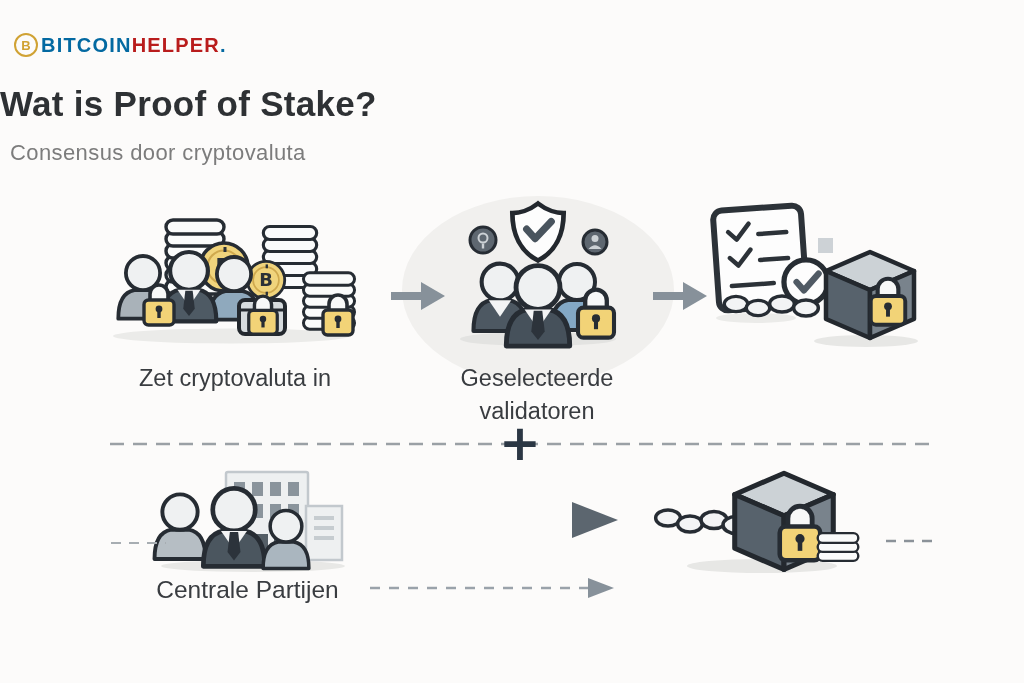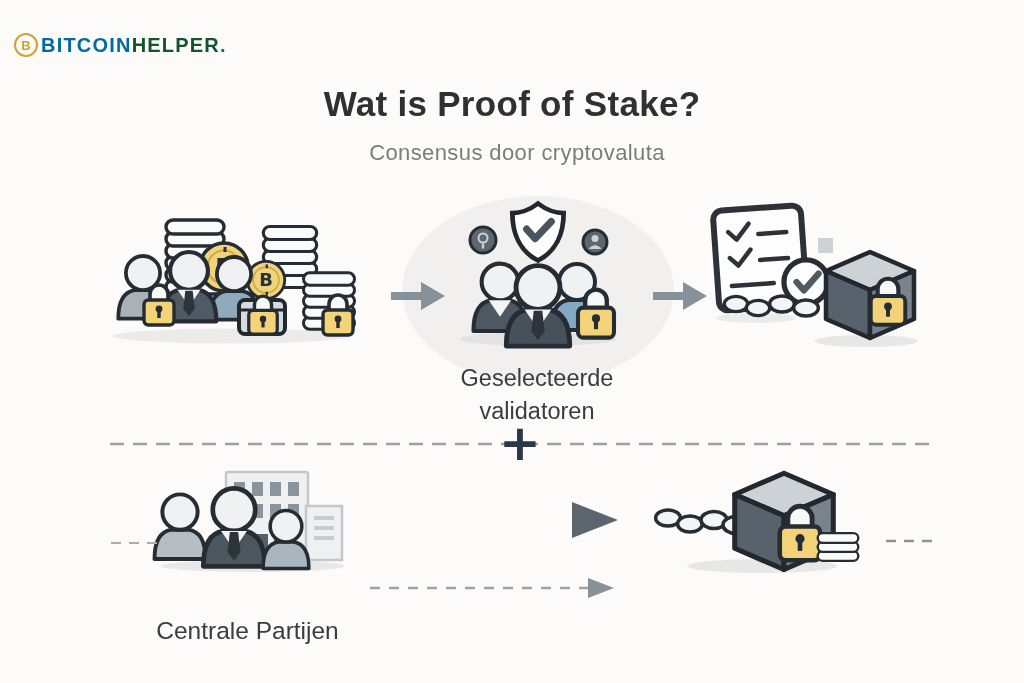--- a/index.html
+++ b/index.html
@@ -5,37 +5,37 @@
   html,body{margin:0;padding:0;background:#e9e9e9;}
   .canvas{position:relative;width:1024px;height:683px;background:#fcfbfa;overflow:hidden;
           font-family:"Liberation Sans",sans-serif;color:#36393d;}
   
   .logo{position:absolute;left:14px;top:33px;display:flex;align-items:center;
         font-weight:bold;font-size:20px;letter-spacing:1.2px;}
   .logo .bsym{width:20px;height:20px;border:2.5px solid #d0a233;border-radius:50%;
         display:flex;align-items:center;justify-content:center;font-size:13px;
         color:#d0a233;letter-spacing:0;margin-right:3px;font-weight:bold;}
   .logo .gold{color:#0369a1}
-  .logo .dark{color:#14532d}
+  .logo .dark{color:#b91c1c}
   
-  .title{position:absolute;left:0;right:0;top:84px;text-align:center;
+  .title{position:absolute;left:0;right:0;top:84px;
          font-size:35px;font-weight:bold;color:#2e3134;letter-spacing:.3px;}
-  .subtitle{position:absolute;left:10px;right:0;top:140px;text-align:center;
+  .subtitle{position:absolute;left:10px;right:0;top:140px;
          font-size:22px;color:#7c7c7c;letter-spacing:.4px;}
   
   .ellipse-bg{position:absolute;left:402px;top:196px;width:272px;height:188px;
          background:#f1f0ee;border-radius:50%;z-index:0;}
   .icon{position:absolute;z-index:1;}
   .arrow{position:absolute;z-index:1;}
   .lbl{position:absolute;z-index:2;text-align:center;font-size:23.5px;
        color:#393c40;line-height:33px;}
   .lbl1{left:85px;top:362px;width:300px;}
   .lbl2{left:437px;top:362px;width:200px;}
   .lbl3{left:702px;top:362px;width:216px;}
-  .lblB1{left:115px;top:573px;width:265px;font-size:24.5px;margin-top:41px;}
+  .lblB1{left:115px;top:573px;width:265px;font-size:24.5px;}
   .lblB2{left:622px;top:573px;width:245px;font-size:24.5px;}
   .plus{position:absolute;left:496px;top:414px;width:48px;text-align:center;z-index:2;
         font-size:50px;font-weight:bold;color:#2b3744;font-family:"DejaVu Sans",sans-serif;}
   .divider{position:absolute;left:108px;top:440px;z-index:1;}
   .dash-stub{position:absolute;z-index:1;}
 </style>
 </head>
 <body>
 
 <div class="canvas">
@@ -182,20 +182,21 @@
     </g>
     <use href="#g-circlecheck" transform="translate(108,82) scale(1.05)"></use>
     <use href="#g-link" transform="translate(38,104) scale(0.9)"></use>
     <use href="#g-link" transform="translate(60,108) scale(0.9)"></use>
     <use href="#g-link" transform="translate(84,104) scale(0.95)"></use>
     <use href="#g-link" transform="translate(108,108) scale(0.95)"></use>
     <use href="#g-cube" transform="translate(172,92)"></use>
     <use href="#g-lock" transform="translate(190,104) scale(1.15)"></use>
   </svg>
 
+  <div class="lbl lbl1">Zet cryptovaluta in</div>
   <div class="lbl lbl2">Geselecteerde validatoren</div>
 
   <svg class="divider" width="824" height="8" viewBox="0 0 824 8">
     <line x1="2" y1="4" x2="822" y2="4" stroke="#9aa0a5" stroke-width="2.4" stroke-dasharray="14 9"></line>
   </svg>
   <div class="plus">+</div>
 
   <svg class="icon" style="left:138px;top:466px" width="220" height="110" viewBox="0 0 220 110">
     <ellipse cx="115" cy="100" rx="92" ry="6" fill="#e8e8e6"></ellipse>
     <g>

